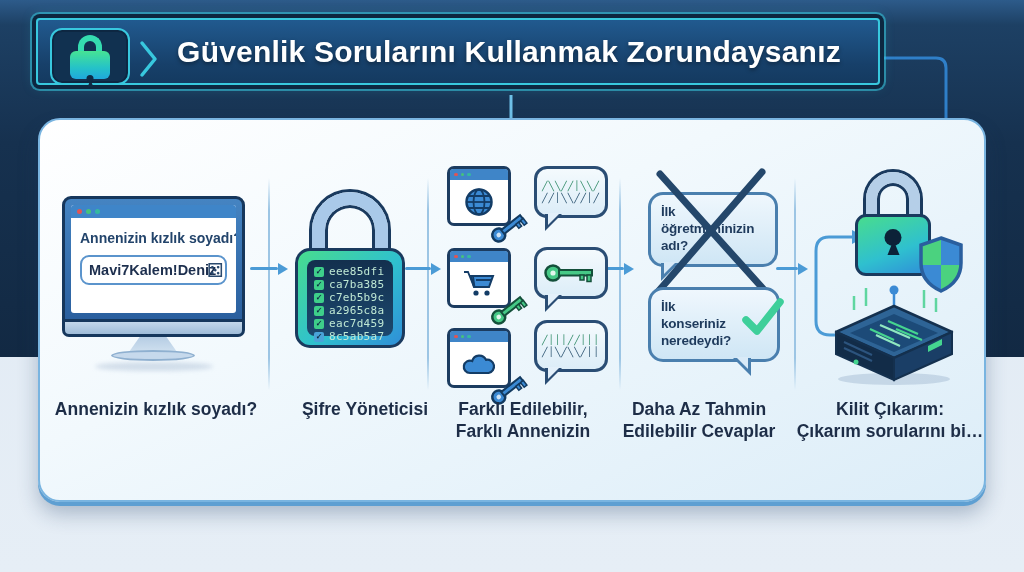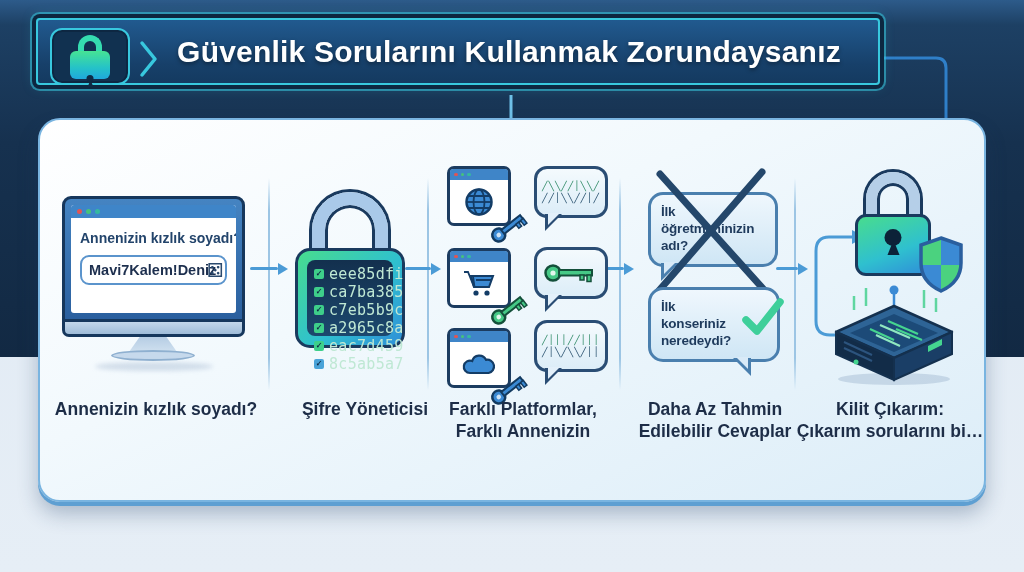--- a/index.html
+++ b/index.html
@@ -84,21 +84,21 @@
     border-radius:15px; border:3px solid #1a3a5e;
     background:linear-gradient(135deg,#48dc8e 0%,#2fc0cf 55%,#2f8fd8 100%);
     padding:9px; }
   .lock2-screen { width:100%; height:100%; border-radius:8px;
     background:linear-gradient(180deg,#13304e 0%,#1c486e 100%);
     padding:5px 7px; display:flex; flex-direction:column; justify-content:space-between; }
   .pw-row { display:flex; align-items:center; gap:5px; }
   .pw-check { width:10px; height:10px; border-radius:2px; background:#3ecf8a; color:#0e2a44;
     font-size:8px; line-height:10px; text-align:center; font-weight:bold; flex:none; }
   .pw-row:last-child .pw-check { background:#4aa3d8; }
-  .pw-text { font-family:"DejaVu Sans Mono",monospace; font-size:15px; color:#bfe8d4; letter-spacing:.3px; }
+  .pw-text { font-family:"DejaVu Sans Mono",monospace; font-size:11px; color:#bfe8d4; letter-spacing:.3px; }
   .pw-dash { margin-left:auto; width:14px; height:2px; background:#4ecf96; border-radius:1px; }
 
   
   .mini-browser { position:absolute; width:64px; height:60px; border:3px solid #1c3c60; border-radius:7px;
     background:#fff; overflow:visible; }
   .mini-bar { height:11px; background:#3f85c8; border-radius:3px 3px 0 0; display:flex; align-items:center; gap:3px; padding:0 4px; }
   .mini-bar .dot { width:3.5px; height:3.5px; }
   .mini-content { height:43px; display:flex; align-items:center; justify-content:center; }
   .corner-key { position:absolute; right:-22px; bottom:-14px; transform:rotate(-38deg); }
   .bubble3 { position:absolute; width:74px; height:52px; border:3px solid #2a4d74; border-radius:13px;
@@ -331,40 +331,40 @@
         <rect x="28" y="12" width="3.5" height="5" fill="#3b8ad4" stroke="#123a60" stroke-width="1.5"></rect>
         <rect x="34" y="12" width="3.5" height="6" fill="#3b8ad4" stroke="#123a60" stroke-width="1.5"></rect>
       </svg>
     </div>
     <div class="bubble3" style="left:534px;top:320px">
       <span class="pattern a">╱│││╱╱│││</span>
       <span class="pattern b">╱│╲╱╲╲╱││</span>
     </div>
 
     <div class="caption" style="left:432px;width:182px">
-      <div>Farklı Platformlar,</div>
+      <div>Farklı Edilebilir,</div>
       <div>Farklı Annenizin</div>
     </div>
   </div>
 
   <div>
     <div class="qbubble tail-bl" style="left:648px;top:192px;width:130px;min-height:62px">
       <span>İlk öğretmeninizin adı?</span>
     </div>
     <svg class="overlay-svg" style="left:630px;top:158px" width="166" height="152" viewBox="0 0 166 152">
       <line x1="30" y1="16" x2="136" y2="134" stroke="#24476b" stroke-width="7" stroke-linecap="round"></line>
       <line x1="132" y1="14" x2="26" y2="136" stroke="#24476b" stroke-width="7" stroke-linecap="round"></line>
     </svg>
     <div class="qbubble tail-br" style="left:648px;top:287px;width:132px;min-height:62px;padding-right:38px">
       <span>İlk konseriniz neredeydi?</span>
     </div>
     <svg class="overlay-svg" style="left:740px;top:296px" width="46" height="42" viewBox="0 0 46 42">
       <path d="M6 24 L17 35 L40 6" fill="none" stroke="#3ecf9a" stroke-width="7.5" stroke-linecap="round" stroke-linejoin="round"></path>
     </svg>
-    <div class="caption" style="left:632px;width:166px">
+    <div class="caption" style="left:616px;width:166px">
       <div>Daha Az Tahmin</div>
       <div>Edilebilir Cevaplar</div>
     </div>
   </div>
 
   <div>
 
     <svg class="overlay-svg" style="left:805px;top:225px" width="64" height="122" viewBox="0 0 64 122">
       <path d="M48 12 H24 Q11 12 11 26 V96 Q11 110 25 110 H46" fill="none" stroke="#4b9bd6" stroke-width="3"></path>
       <polygon points="47,5 60,12 47,19" fill="#4b9bd6"></polygon>

